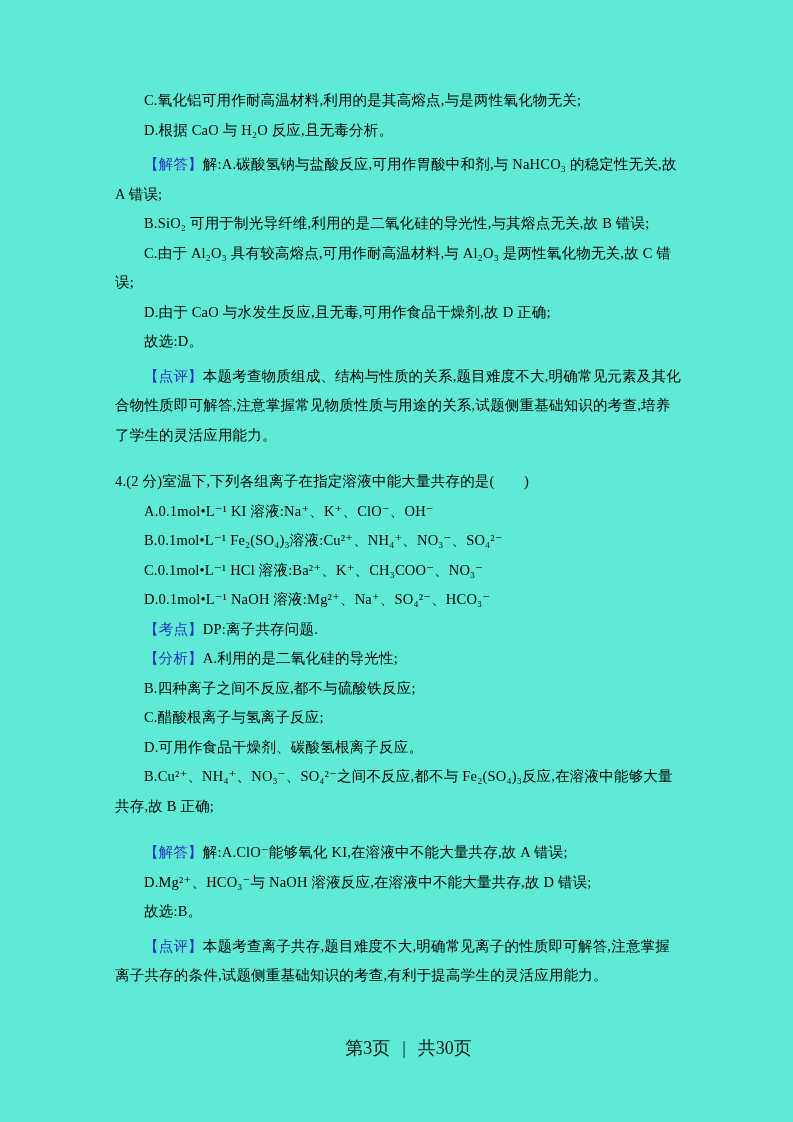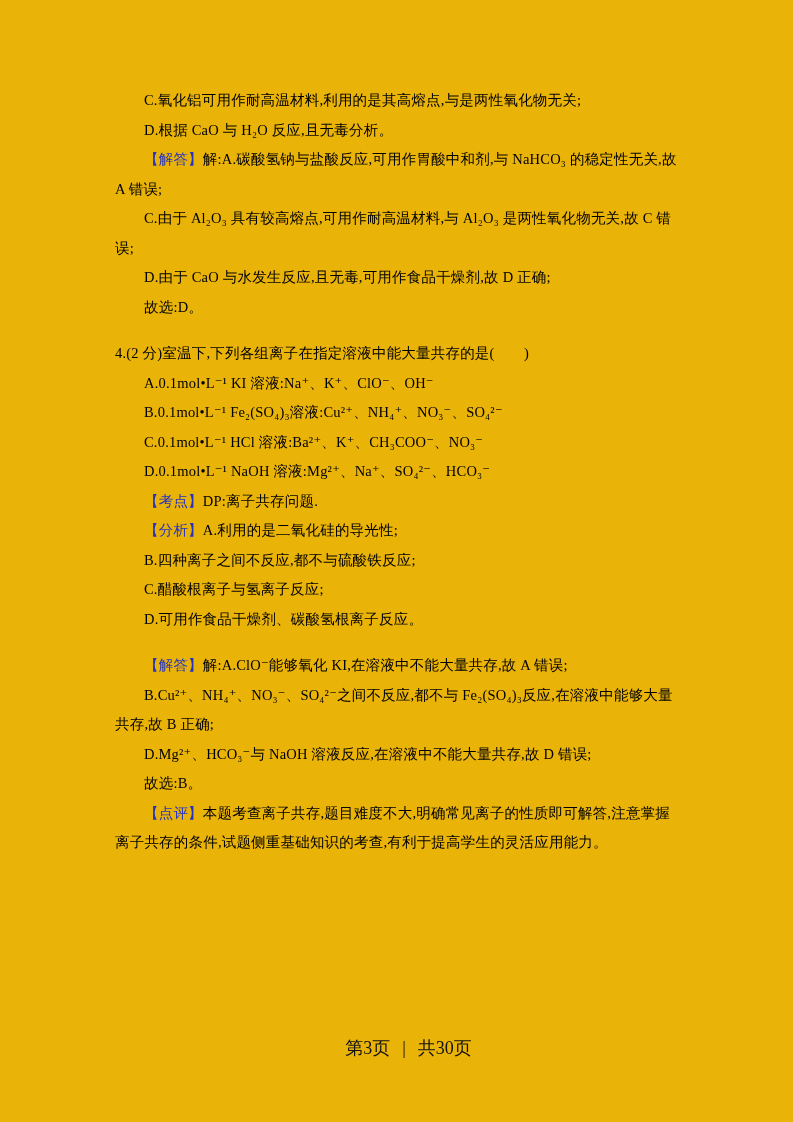--- a/index.html
+++ b/index.html
@@ -12,38 +12,38 @@
     height: 1122px;
     position: relative;
     overflow: hidden;
     font-family: "Liberation Serif", "DejaVu Serif", serif;
     color: #000000;
     -webkit-font-smoothing: antialiased;
   }
   .page {
     position: absolute;
     inset: 0;
-    background: #eab308;
+    background: #5eead4;
   }
   .content {
     position: absolute;
     left: 115px;
     top: 86px;
     width: 568px;
     font-size: 14.5px;
     letter-spacing: 0.2px;
   }
   .para {
     margin: 0;
     line-height: 29.5px;
     text-indent: 2em;
     word-break: break-word;
   }
   .noindent { text-indent: 0; }
-  .gap-s { }
+  .gap-s { margin-top: 5px; }
   .gap-m { margin-top: 17px; }
   .tag {
     color: var(--label-color, #2533c0);
   }
   .footer {
     position: absolute;
     left: 12px;
     top: 1038px;
     width: 100%;
     text-align: center;
@@ -56,40 +56,42 @@
 </head>
 <body>
 
 <div class="page">
   <main class="content">
 
     <p class="para"><span>C.氧化铝可用作耐高温材料,利用的是其高熔点,与是两性氧化物无关;</span></p>
     <p class="para"><span>D.根据 CaO 与 H₂O 反应,且无毒分析。</span></p>
 
     <p class="para gap-s"><span class="tag">【解答】</span><span>解:A.碳酸氢钠与盐酸反应,可用作胃酸中和剂,与 NaHCO₃ 的稳定性无关,故 A 错误;</span></p>
+    <p class="para"><span>B.SiO₂ 可用于制光导纤维,利用的是二氧化硅的导光性,与其熔点无关,故 B 错误;</span></p>
     <p class="para"><span>C.由于 Al₂O₃ 具有较高熔点,可用作耐高温材料,与 Al₂O₃ 是两性氧化物无关,故 C 错误;</span></p>
     <p class="para"><span>D.由于 CaO 与水发生反应,且无毒,可用作食品干燥剂,故 D 正确;</span></p>
     <p class="para"><span>故选:D。</span></p>
 
+    <p class="para gap-s"><span class="tag">【点评】</span><span>本题考查物质组成、结构与性质的关系,题目难度不大,明确常见元素及其化合物性质即可解答,注意掌握常见物质性质与用途的关系,试题侧重基础知识的考查,培养了学生的灵活应用能力。</span></p>
 
     <p class="para noindent gap-m"><span>4.(2 分)室温下,下列各组离子在指定溶液中能大量共存的是(　　)</span></p>
     <p class="para"><span>A.0.1mol•L⁻¹ KI 溶液:Na⁺、K⁺、ClO⁻、OH⁻</span></p>
     <p class="para"><span>B.0.1mol•L⁻¹ Fe₂(SO₄)₃溶液:Cu²⁺、NH₄⁺、NO₃⁻、SO₄²⁻</span></p>
     <p class="para"><span>C.0.1mol•L⁻¹ HCl 溶液:Ba²⁺、K⁺、CH₃COO⁻、NO₃⁻</span></p>
     <p class="para"><span>D.0.1mol•L⁻¹ NaOH 溶液:Mg²⁺、Na⁺、SO₄²⁻、HCO₃⁻</span></p>
 
     <p class="para"><span class="tag">【考点】</span><span>DP:离子共存问题.</span></p>
 
     <p class="para"><span class="tag">【分析】</span><span>A.利用的是二氧化硅的导光性;</span></p>
     <p class="para"><span>B.四种离子之间不反应,都不与硫酸铁反应;</span></p>
     <p class="para"><span>C.醋酸根离子与氢离子反应;</span></p>
     <p class="para"><span>D.可用作食品干燥剂、碳酸氢根离子反应。</span></p>
 
+    <p class="para"><span>B.Cu²⁺、NH₄⁺、NO₃⁻、SO₄²⁻之间不反应,都不与 Fe₂(SO₄)₃反应,在溶液中能够大量共存,故 B 正确;</span></p>
     <p class="para gap-m"><span class="tag">【解答】</span><span>解:A.ClO⁻能够氧化 KI,在溶液中不能大量共存,故 A 错误;</span></p>
-    <p class="para"><span>B.Cu²⁺、NH₄⁺、NO₃⁻、SO₄²⁻之间不反应,都不与 Fe₂(SO₄)₃反应,在溶液中能够大量共存,故 B 正确;</span></p>
     <p class="para"><span>D.Mg²⁺、HCO₃⁻与 NaOH 溶液反应,在溶液中不能大量共存,故 D 错误;</span></p>
     <p class="para"><span>故选:B。</span></p>
 
     <p class="para gap-s"><span class="tag">【点评】</span><span>本题考查离子共存,题目难度不大,明确常见离子的性质即可解答,注意掌握离子共存的条件,试题侧重基础知识的考查,有利于提高学生的灵活应用能力。</span></p>
 
   </main>
 
   <div class="footer">
     <span>第3页</span><span>|</span><span>共30页</span>
   </div>

